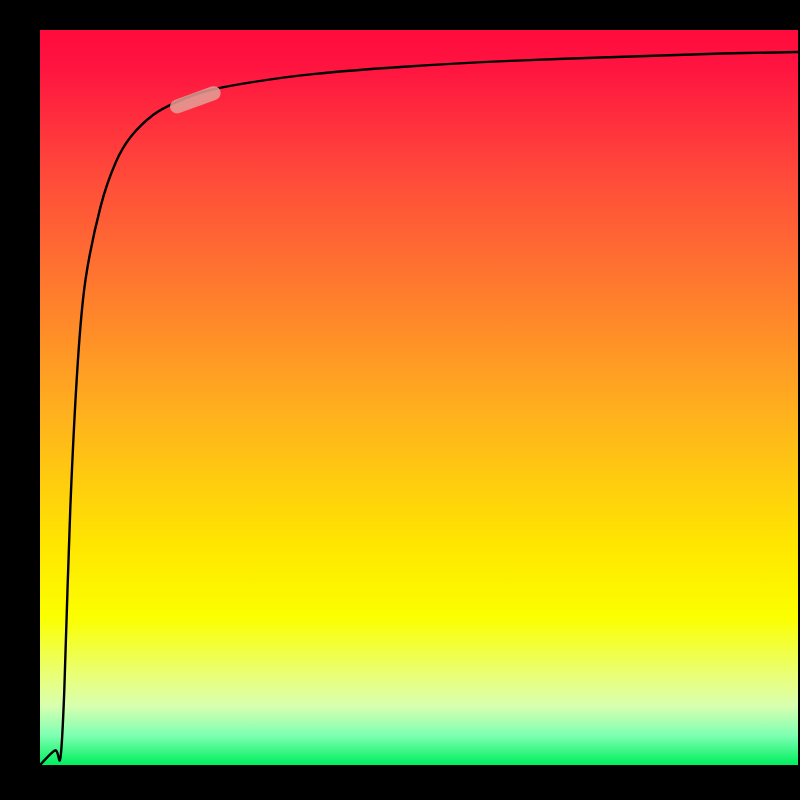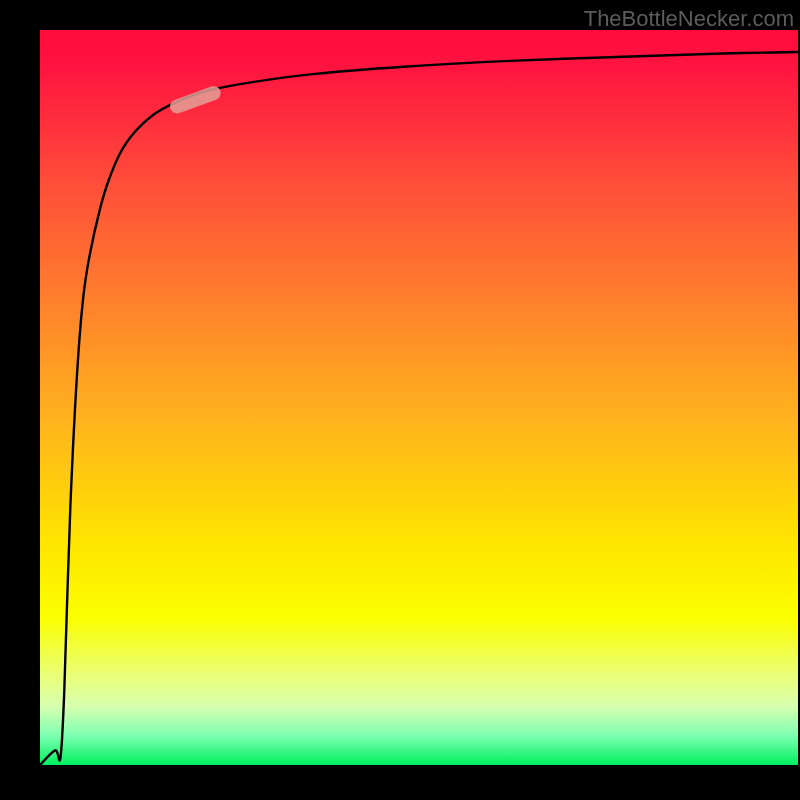--- a/index.html
+++ b/index.html
@@ -51,20 +51,19 @@
     right: 6px;
     color: #5c5c5c;
     font-size: 22px;
     font-family: Arial, sans-serif;
   }
 </style>
 </head>
 <body>
 
 <div class="chart-container">
-  <div class="attribution">TheBottleNecker.com</div>
   <div class="plot-area">
     <svg class="plot-svg" viewBox="0 0 758 735" preserveAspectRatio="none">
       <path id="curve-path" fill="none" stroke="#000" stroke-width="2.4" stroke-linejoin="round" stroke-linecap="round" d="M 0 735 C 2.526666666666667 732.55, 11.749 721.525, 15.16 720.3 C 18.571 719.0749999999999, 18.950000000000003 737.4499999999999, 20.466 727.65 C 21.982 717.85, 22.613666666666667 703.15, 24.256 661.5 C 25.898333333333333 619.85, 28.046 532.875, 30.32 477.75 C 32.594 422.625, 35.373333333333335 368.72499999999997, 37.9 330.74999999999994 C 40.42666666666666 292.7749999999999, 41.69 275.625, 45.48 249.89999999999998 C 49.269999999999996 224.17499999999998, 55.586666666666666 195.99999999999997, 60.64 176.39999999999998 C 65.69333333333333 156.79999999999998, 70.74666666666667 143.93750000000006, 75.8 132.30000000000007 C 80.85333333333332 120.66250000000008, 84.64333333333333 114.53750000000007, 90.96 106.57500000000005 C 97.27666666666666 98.61250000000003, 106.12 90.28249999999998, 113.7 84.52499999999998 C 121.28 78.76749999999997, 127.59666666666666 75.94999999999997, 136.44 72.02999999999997 C 145.28333333333333 68.10999999999997, 154.12666666666667 64.3125, 166.76 61.004999999999995 C 179.39333333333332 57.69749999999999, 194.55333333333334 55.00249999999994, 212.24 52.184999999999945 C 229.92666666666668 49.36749999999995, 247.61333333333334 46.672500000000014, 272.88 44.10000000000002 C 298.14666666666665 41.52750000000003, 330.99333333333334 38.955000000000005, 363.84 36.75 C 396.6866666666666 34.544999999999995, 432.05999999999995 32.585000000000015, 469.96 30.870000000000005 C 507.86 29.15499999999999, 555.8666666666667 27.684999999999928, 591.24 26.459999999999923 C 626.6133333333333 25.234999999999918, 654.4066666666668 24.254999999999956, 682.2 23.519999999999982 C 709.9933333333333 22.785000000000007, 745.3666666666667 22.295000000000055, 758 22.050000000000068"></path>
       <rect id="marker-rect" rx="7" ry="7" height="14" fill="#e3a098" opacity="0.85" x="128.86" y="62.82499999999993" width="53.059999999999974" transform="rotate(-19.982347878561278 155.39 69.82499999999993)"></rect>
     </svg>
   </div>
 </div>
 
 </body></html>

